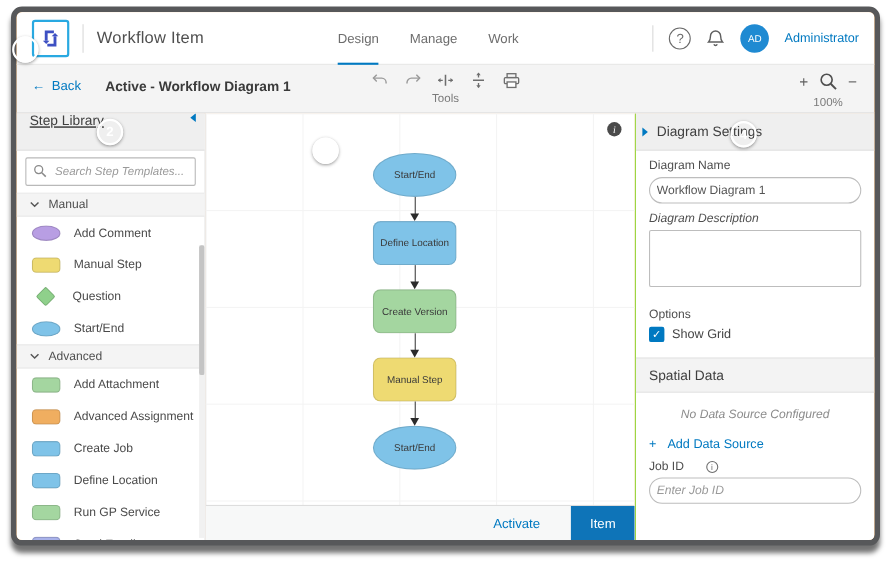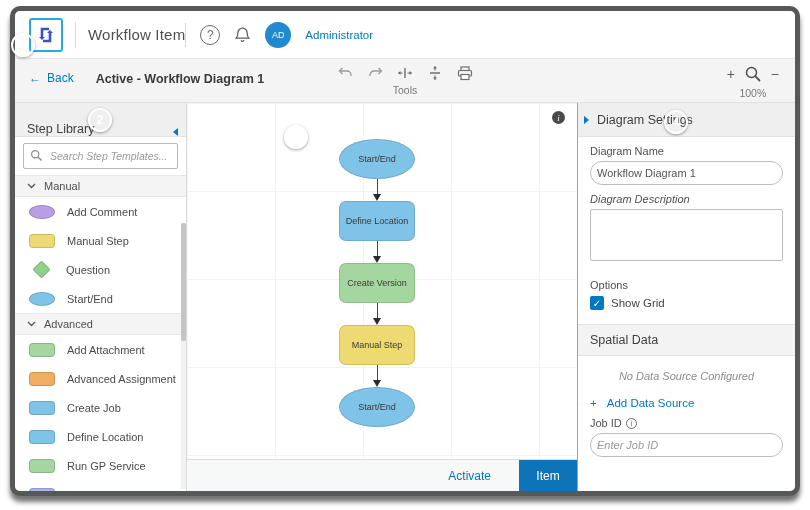--- a/index.html
+++ b/index.html
@@ -42,21 +42,21 @@
   .zoom-icons { display:flex; gap:9px; align-items:center; }
   .zoom-txt { font-size:14px; color:#5f5f5f; cursor:pointer; line-height:14px;}
   .zoom-caption { font-size:10.5px; color:#7a7a7a; margin-top:4px; }
 
   
   .main { display:flex; height:388px; }
 
   
   .sidebar { width:172px; border-right:1px solid #dcdcdc; display:flex; flex-direction:column; background:#fff; }
   .side-hdr { height:34px; background:#efefef; border-bottom:1px solid #e2e2e2;
-    display:flex; align-items:flex-end; padding:0 8px 0 12px; }
+    display:flex; align-items:flex-start; padding:0 8px 0 12px;text-decoration:underline; }
   .side-title { font-size:12.5px; color:#3f3f3f; }
   .tri-left { width:0; height:0; border-top:4px solid transparent; border-bottom:4px solid transparent;
     border-right:5px solid #0079c1; margin-left:auto; cursor:pointer; }
   .search-wrap { margin:6px 8px; position:relative; }
   .search-input { width:100%; height:26px; border:1px solid #b9b9b9; border-radius:2px;
     padding:0 6px 0 26px; font-size:10.5px; color:#555; background:#fff; }
   .search-glyph { position:absolute; left:7px; top:6px; }
   .side-list { flex:1; overflow:hidden; position:relative; }
   .section-hdr { height:22px; background:#f4f4f4; border-top:1px solid #e8e8e8; border-bottom:1px solid #e8e8e8;
     display:flex; align-items:center; gap:8px; padding-left:12px; font-size:11px; color:#4f4f4f; cursor:pointer; }
@@ -107,21 +107,21 @@
   .desc-area { width:100%; height:52px; border:1px solid #bdbdbd; border-radius:2px; resize:none;
     font-size:11px; color:#555; padding:4px 6px; }
   .options-row { display:flex; align-items:center; gap:7px; margin-top:5px; }
   .chkbox { width:14px; height:14px; border-radius:2px; color:#fff; font-size:10px;
     display:flex; align-items:center; justify-content:center; cursor:pointer; }
   .chk-label { font-size:11.5px; color:#444; }
   .band { height:32px; background:#f3f3f3; border-top:1px solid #e4e4e4; border-bottom:1px solid #e4e4e4;
     display:flex; align-items:center; padding-left:12px; font-size:12.5px; color:#3f3f3f; margin:0 -12px; }
   .no-source { font-size:11px; font-style:italic; color:#8c8c8c; text-align:center; margin-top:14px; }
   .add-source { font-size:11.5px; color:#0079c1; margin-top:15px; cursor:pointer; display:flex; gap:10px; align-items:center;}
-  .jobid-row { display:flex; align-items:center; gap:4px; margin:8px 0 4px; }
+  .jobid-row { display:flex; align-items:center; gap:20px; margin:8px 0 4px; }
   .mini-info { width:11px; height:11px; border:1px solid #6e6e6e; border-radius:50%; color:#6e6e6e;
     font-size:7.5px; display:flex; align-items:center; justify-content:center; cursor:pointer; }
   input::placeholder, textarea::placeholder { font-style:italic; color:#9a9a9a; }
 
   
   .callout { position:absolute; width:24px; height:24px; border-radius:50%; border:2px solid #fff;
     color:#fff; font-size:12px; font-weight:bold; display:flex; align-items:center; justify-content:center;
     box-shadow:0 1px 3px rgba(0,0,0,.4); z-index:40; }
   .mt12{margin-top:8px;font-style:italic;} .mt14{margin-top:14px;}
   svg { display:block; }
@@ -138,20 +138,25 @@
           <path d="M13 4 H6 V12" fill="none" stroke="#3d50c3" stroke-width="2.6"></path>
           <path d="M6 15 l-3 -3 h6 z" fill="#3d50c3"></path>
           <path d="M7 16 H14 V8" fill="none" stroke="#3d50c3" stroke-width="2.6"></path>
           <path d="M14 5 l3 3 h-6 z" fill="#3d50c3"></path>
         </svg>
       </span>
     </div>
     <div class="hdr-divider"></div>
     <div class="app-title">Workflow Item</div>
 
+    <div class="tabs">
+      <div class="tab active">Design</div>
+      <div class="tab">Manage</div>
+      <div class="tab">Work</div>
+    </div>
 
     <div class="hdr-right">
       <div class="v-div"></div>
       <div class="help-circle">?</div>
       <span>
         <svg width="17" height="18" viewBox="0 0 17 18">
           <path d="M8.5 2.2 a4.6 4.6 0 0 1 4.6 4.6 c0 3.4 1 4.6 1.7 5.3 H2.2 c.7-.7 1.7-1.9 1.7-5.3 A4.6 4.6 0 0 1 8.5 2.2 z" fill="none" stroke="#5f5f5f" stroke-width="1.3"></path>
           <path d="M7 14.3 a1.6 1.6 0 0 0 3 0" fill="none" stroke="#5f5f5f" stroke-width="1.3"></path>
         </svg>
       </span>

